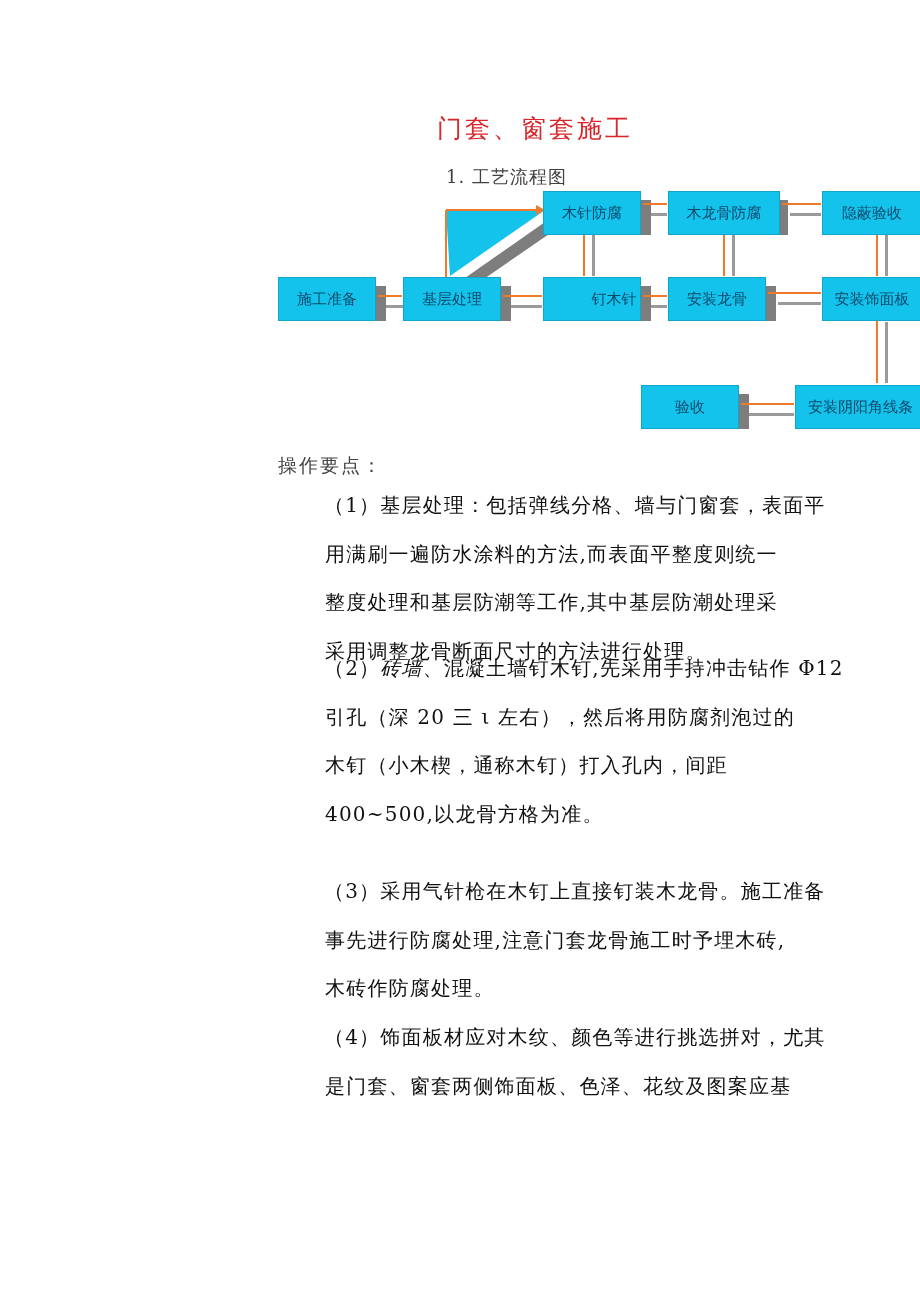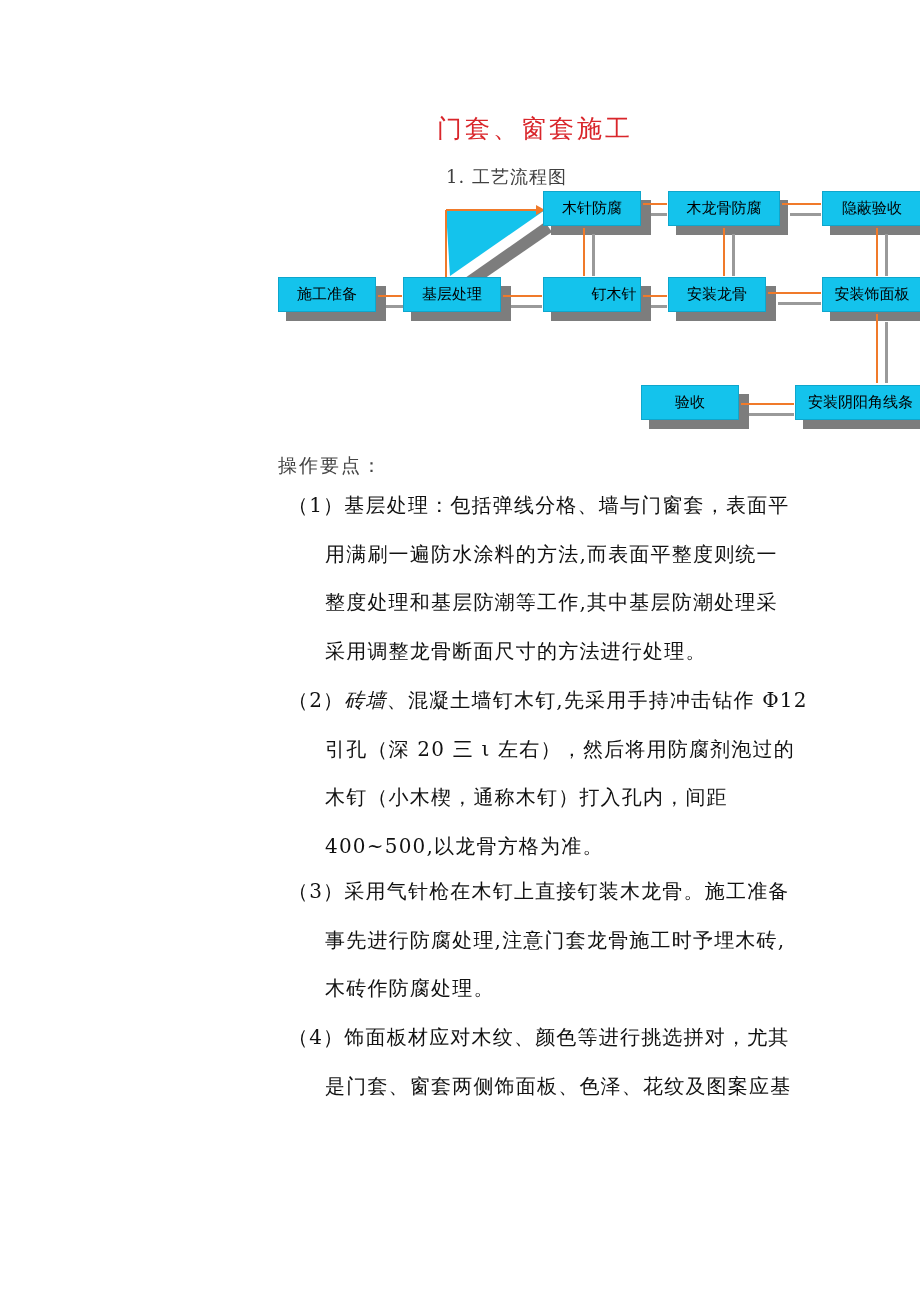--- a/index.html
+++ b/index.html
@@ -2,33 +2,33 @@
 <html><head>
   <meta charset="utf-8">
   <style>
     html, body { margin: 0; padding: 0; background: #ffffff; }
     body { width: 920px; height: 1301px; position: relative; overflow: hidden;
            font-family: "DejaVu Serif", "Liberation Serif", serif; color: #111; }
     .title { position: absolute; top: 112px; left: 0; width: 1070px; text-align: center;
              font-size: 25px; color: #d9262b; letter-spacing: 3px; }
     .subtitle { position: absolute; top: 165px; left: 446px; font-size: 18px; color: #404040; letter-spacing: 1px; }
     .flow { position: absolute; left: 0; top: 0; width: 920px; height: 440px; }
-    .box { position: absolute; height: 35px; background: #14c3ec; color: #000000;
+    .box { position: absolute; height: 44px; background: #14c3ec; color: #0c4a6e;
            font-size: 15px; display: flex; align-items: center; justify-content: center;
            border: 1px solid #0fa6cc; box-sizing: border-box; z-index: 3; white-space: nowrap; overflow: hidden; }
     .shadow { position: absolute; height: 35px; background: #7d7d7d; z-index: 1; }
     .line { position: absolute; z-index: 2; }
     .h-or { height: 2px; background: #f07a2a; }
     .h-gr { height: 3px; background: #9a9a9a; }
     .v-or { width: 2px; background: #f07a2a; }
     .v-gr { width: 3px; background: #9a9a9a; }
     .section-head { position: absolute; left: 278px; top: 453px; font-size: 19px; color: #444; letter-spacing: 2px; }
     .para { position: absolute; left: 288px; width: 520px; font-size: 20px; line-height: 48.5px; color: #111; letter-spacing: 1.2px; }
     .para .num { display: inline; }
-    .para .line1 { display: block; white-space: nowrap; }
+    .para .line1 { display: block; white-space: nowrap; margin-left: 36px; }
     .para .cont { display: block; padding-left: 37px; white-space: nowrap; }
     .ital { font-style: italic; }
   </style>
 </head>
 <body>
 
 <div class="title">门套、窗套施工</div>
 <div class="subtitle">1. 工艺流程图</div>
 
 <div class="flow">
@@ -92,21 +92,21 @@
 
 <div class="section-head">操作要点：</div>
 
 <div class="para" style="top:481px;">
   <span class="line1"><span class="num">（1）</span><span>基层处理：包括弹线分格、墙与门窗套，表面平</span></span>
   <span class="cont">用满刷一遍防水涂料的方法,而表面平整度则统一</span>
   <span class="cont">整度处理和基层防潮等工作,其中基层防潮处理采</span>
   <span class="cont">采用调整龙骨断面尺寸的方法进行处理。</span>
 </div>
 
-<div class="para" style="top:676px;">
+<div class="para" style="top:644px;">
   <span class="line1"><span class="num">（2）</span><span class="ital">砖墙</span><span>、混凝土墙钉木钉,先采用手持冲击钻作 Φ12</span></span>
   <span class="cont">引孔（深 20 三 ι 左右），然后将用防腐剂泡过的</span>
   <span class="cont">木钉（小木楔，通称木钉）打入孔内，间距</span>
   <span class="cont">400~500,以龙骨方格为准。</span>
 </div>
 
 <div class="para" style="top:867px;">
   <span class="line1"><span class="num">（3）</span><span>采用气针枪在木钉上直接钉装木龙骨。施工准备</span></span>
   <span class="cont">事先进行防腐处理,注意门套龙骨施工时予埋木砖,</span>
   <span class="cont">木砖作防腐处理。</span>

